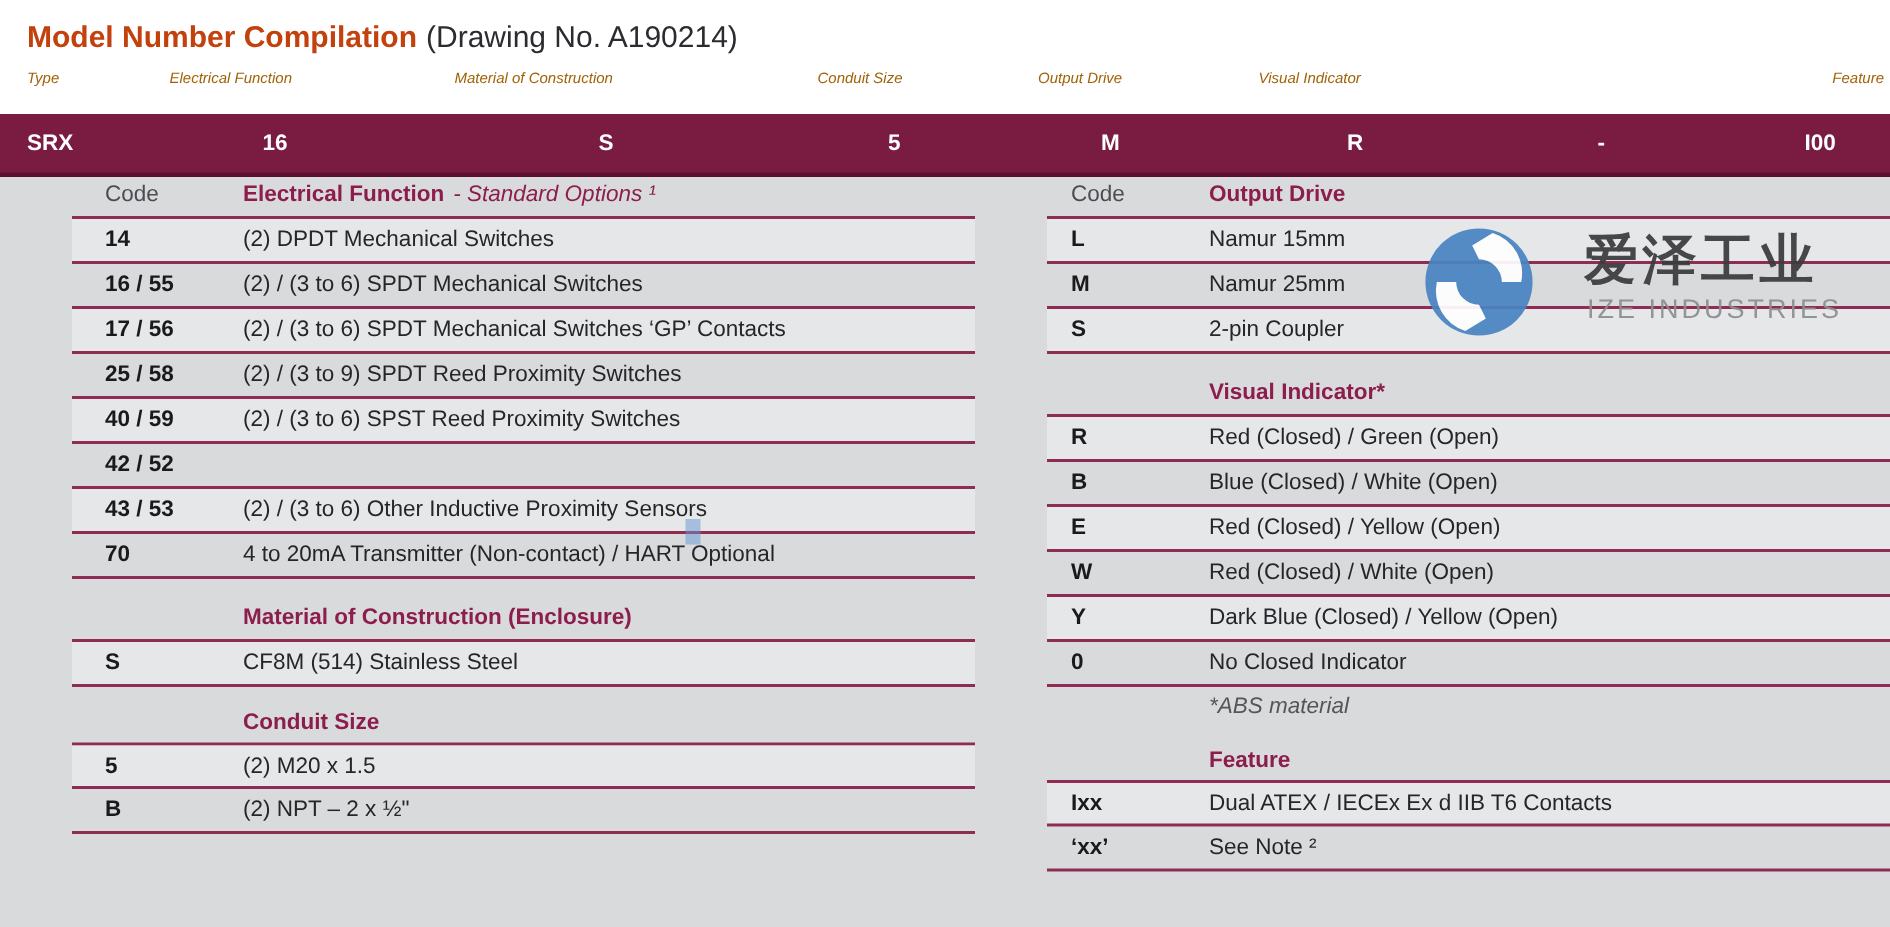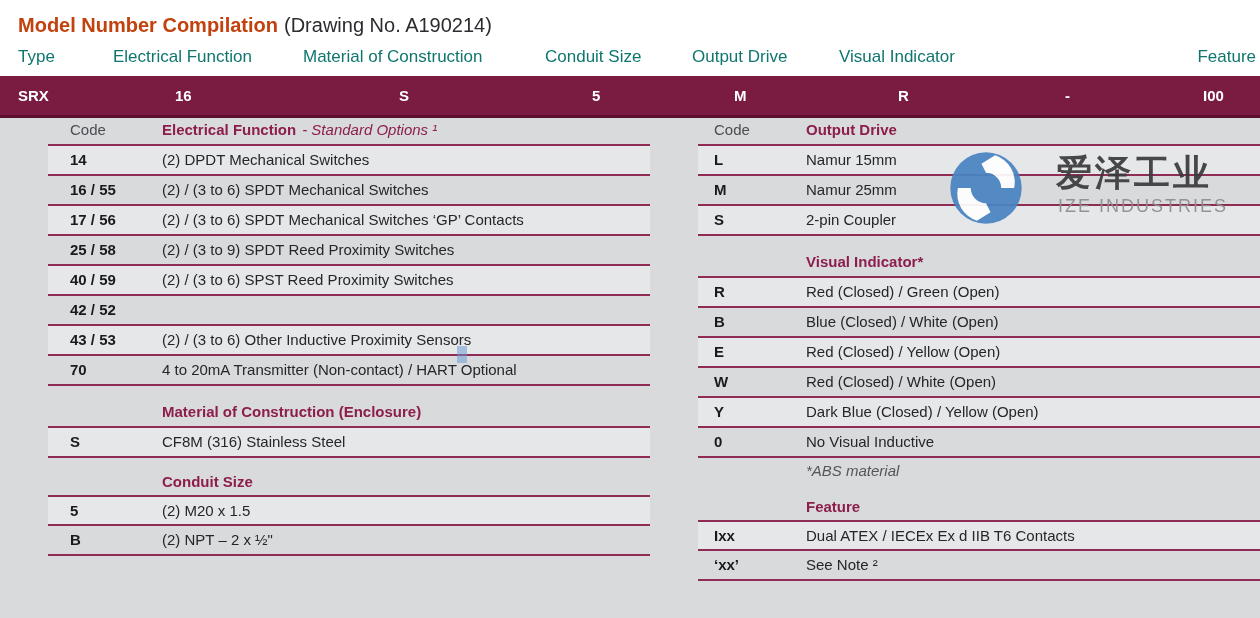--- a/index.html
+++ b/index.html
@@ -7,21 +7,21 @@
        font-family:"Liberation Sans", sans-serif;color:#26262a;}
   .page{position:relative;width:1260px;height:618px;background:#ffffff;}
   .content-bg{position:absolute;left:0;top:118px;width:1260px;height:500px;background:#d9dadc;}
 
   
   .doc-title{position:absolute;left:18px;top:14px;font-size:20px;white-space:nowrap;}
   .doc-title .main{font-weight:bold;color:#c2410c;}
   .doc-title .suffix{color:#2b2b30;margin-left:6px;}
 
   
-  .col-label{position:absolute;top:47px;font-size:17px;color:#0f766e;white-space:nowrap;}
+  .col-label{position:absolute;top:47px;font-size:10px;color:#a16207;white-space:nowrap;font-style:italic;}
 
   
   .model-bar{position:absolute;left:0;top:76px;width:1260px;height:42px;background:#7a1b42;
              border-bottom:3px solid #5c1030;box-sizing:border-box;}
   .model-bar span{position:absolute;top:0;height:39px;line-height:39px;color:#ffffff;
                   font-weight:bold;font-size:15px;white-space:nowrap;}
 
   
   .tbl{position:absolute;top:116px;font-size:15px;margin-left:48px;}
   .tbl-left{left:0;width:602px;}
@@ -121,21 +121,21 @@
     <div class="band row h30">
       <span class="code">70</span>
       <span class="desc">4 to 20mA Transmitter (Non-contact) / HART Optional</span>
     </div>
     <div class="band" style="height:12px"></div>
     <div class="band sect h30">
       <span class="desc sect-title">Material of Construction (Enclosure)</span>
     </div>
     <div class="band row lt h30">
       <span class="code">S</span>
-      <span class="desc">CF8M (316) Stainless Steel</span>
+      <span class="desc">CF8M (514) Stainless Steel</span>
     </div>
     <div class="band" style="height:10px"></div>
     <div class="band sect h29">
       <span class="desc sect-title">Conduit Size</span>
     </div>
     <div class="band row lt h29">
       <span class="code">5</span>
       <span class="desc">(2) M20 x 1.5</span>
     </div>
     <div class="band row h30">
@@ -180,21 +180,21 @@
     <div class="band row h30">
       <span class="code">W</span>
       <span class="desc">Red (Closed) / White (Open)</span>
     </div>
     <div class="band row lt h30">
       <span class="code">Y</span>
       <span class="desc">Dark Blue (Closed) / Yellow (Open)</span>
     </div>
     <div class="band row h30">
       <span class="code">0</span>
-      <span class="desc">No Visual Inductive</span>
+      <span class="desc">No Closed Indicator</span>
     </div>
     <div class="band h28">
       <span class="desc note-txt">*ABS material</span>
     </div>
     <div class="band" style="height:8px"></div>
     <div class="band sect h28">
       <span class="desc sect-title">Feature</span>
     </div>
     <div class="band row lt h29">
       <span class="code">Ixx</span>

